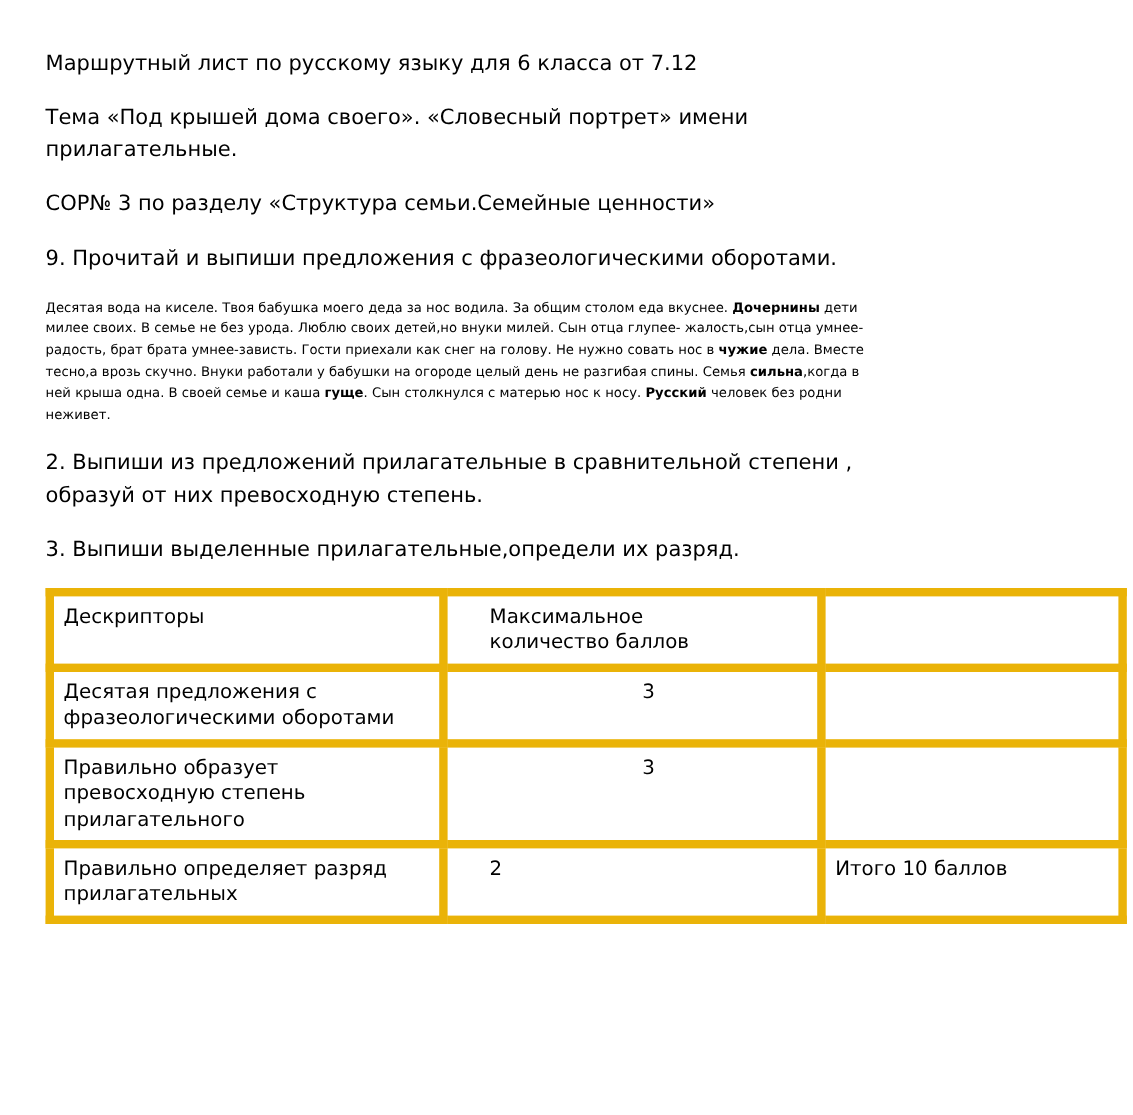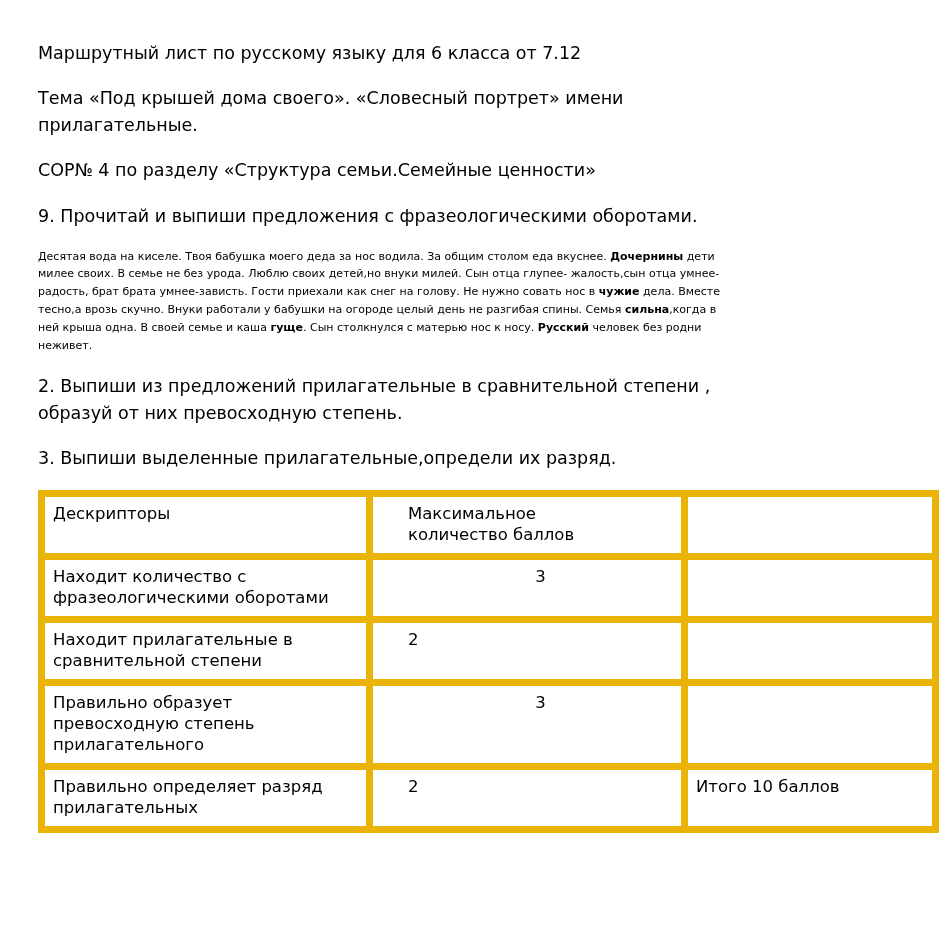--- a/index.html
+++ b/index.html
@@ -62,46 +62,41 @@
 </style>
 </head>
 <body>
 
 <div class="page">
 
   <p class="para">Маршрутный лист по русскому языку для 6 класса от 7.12</p>
 
   <p class="para">Тема «Под крышей дома своего». «Словесный портрет» имени прилагательные.</p>
 
-  <p class="para">СОР№ 4  по разделу «Структура семьи.Семейные ценности»</p>
+  <p class="para">СОР№ 3  по разделу «Структура семьи.Семейные ценности»</p>
 
   <p class="para">9. Прочитай и выпиши предложения с фразеологическими оборотами.</p>
 
   <p class="body-text"><span>Десятая вода на киселе. Твоя бабушка моего деда за нос водила. За общим столом еда вкуснее. </span><b>Дочернины</b><span> дети милее своих. В семье не без урода. Люблю своих детей,но внуки милей. Сын отца глупее- жалость,сын отца умнее- радость, брат брата умнее-зависть. Гости приехали как снег на голову. Не нужно совать нос в </span><b>чужие</b><span> дела. Вместе тесно,а врозь скучно. Внуки работали у бабушки на огороде целый день не разгибая спины. Семья </span><b>сильна</b><span>,когда в ней крыша одна. В своей семье и каша </span><b>гуще</b><span>. Сын столкнулся с матерью  нос  к носу. </span><b>Русский</b><span> человек без родни неживет.</span></p>
 
   <p class="para">2. Выпиши из предложений прилагательные в сравнительной степени , образуй от них превосходную степень.</p>
 
   <p class="para">3. Выпиши  выделенные прилагательные,определи их разряд.</p>
 
   <table class="descriptors">
     <tbody>
       <tr>
         <td class="col1">Дескрипторы</td>
         <td class="col2 cell-multiline">Максимальное
 количество баллов</td>
         <td class="col3"></td>
       </tr>
       <tr>
-        <td class="col1">Находит количество с фразеологическими оборотами</td>
+        <td class="col1">Десятая предложения с фразеологическими оборотами</td>
         <td class="col2 center">3</td>
-        <td class="col3 mid"></td>
-      </tr>
-      <tr>
-        <td class="col1">Находит прилагательные в сравнительной степени</td>
-        <td class="col2">2</td>
         <td class="col3 mid"></td>
       </tr>
       <tr>
         <td class="col1">Правильно образует превосходную степень прилагательного</td>
         <td class="col2 center">3</td>
         <td class="col3 mid"></td>
       </tr>
       <tr>
         <td class="col1">Правильно определяет разряд прилагательных</td>
         <td class="col2">2</td>

